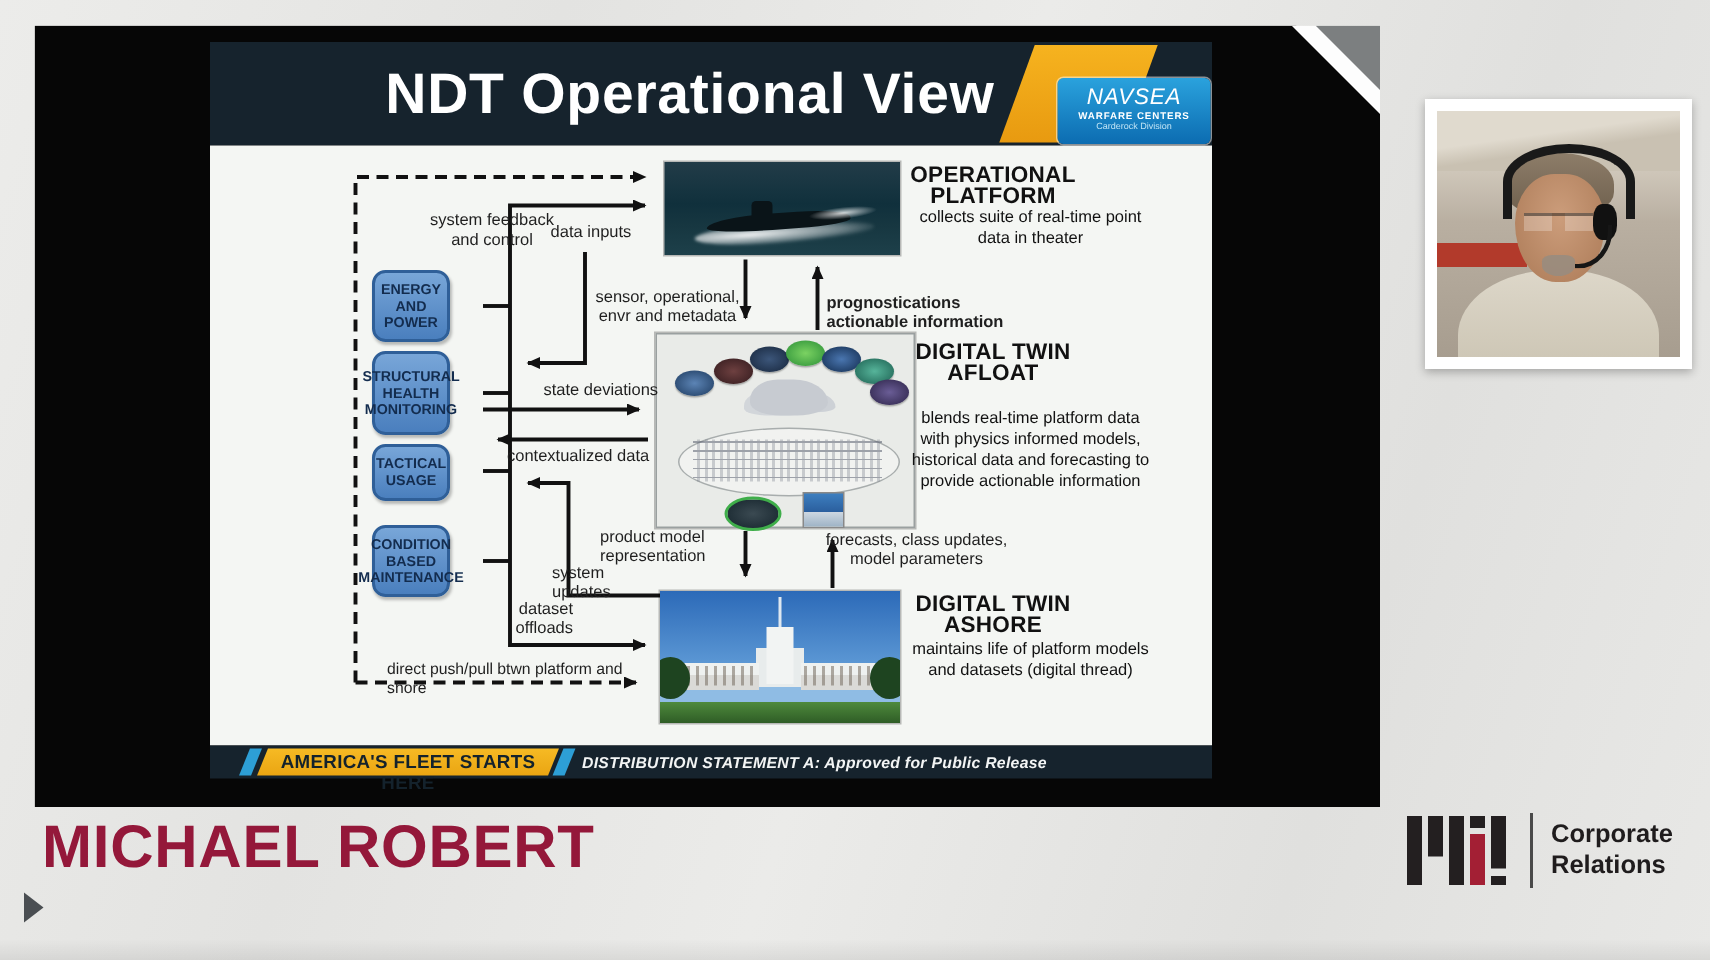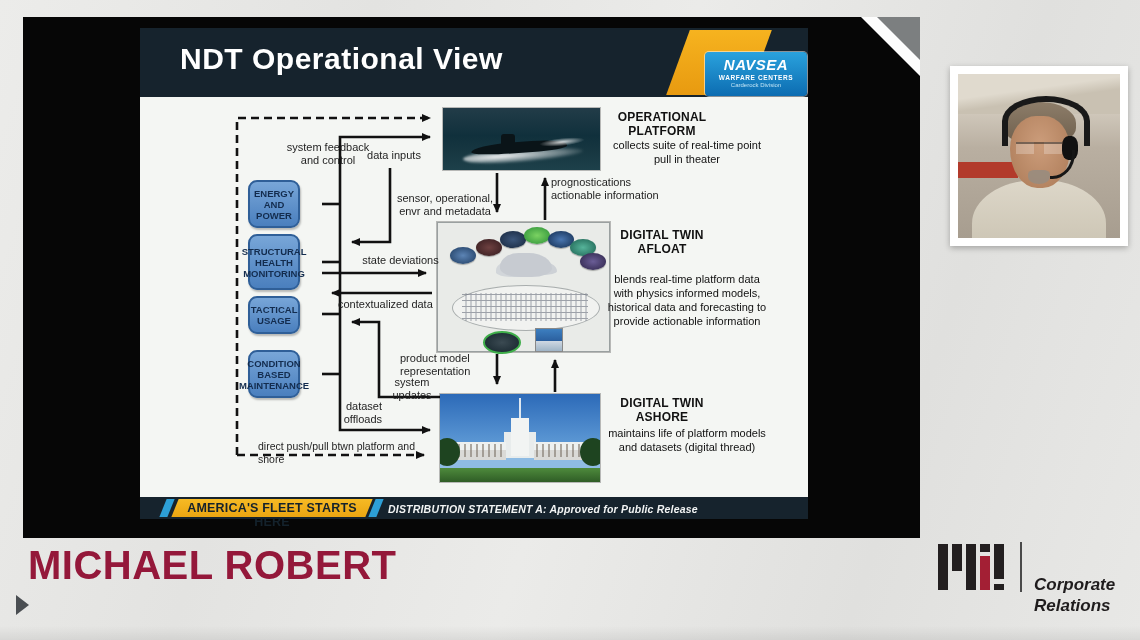--- a/index.html
+++ b/index.html
@@ -15,58 +15,58 @@
   
   .frame{left:23px;top:17px;width:897px;height:521px;background:#060606;
     clip-path:polygon(0 0,841px 0,897px 56px,897px 521px,0 521px);}
   .fold-white{left:861px;top:17px;width:59px;height:59px;background:#fdfdfd;
     clip-path:polygon(0 0,100% 0,100% 100%);}
   .fold-gray{left:877px;top:17px;width:43px;height:43px;background:#7c7f80;
     clip-path:polygon(0 0,100% 0,100% 100%);}
 
   
   .slide-header{left:140px;top:28px;width:668px;height:69px;background:#16232d;}
-  .slide-title{left:180px;top:42px;width:560px;color:#fff;
-    font-size:30px;font-weight:bold;letter-spacing:.5px;}
+  .slide-title{left:180px;top:42px;width:560px;text-align:center;color:#fff;
+    font-size:38px;font-weight:bold;letter-spacing:.5px;}
   .navsea-gold{left:678px;top:30px;width:82px;height:65px;background:linear-gradient(180deg,#f6b31f,#e89a10);
     transform:skewX(-20deg);}
   .navsea-box{left:705px;top:52px;width:102px;height:44px;border-radius:4px;
     background:linear-gradient(180deg,#2aa2dd,#0c6cb1);box-shadow:0 0 0 1px rgba(255,255,255,.5);
     text-align:center;color:#fff;}
-  .navsea-name{font-size:15px;font-weight:700;font-style:italic;letter-spacing:.5px;margin-top:4px;}
+  .navsea-name{font-size:15px;font-weight:400;font-style:italic;letter-spacing:.5px;margin-top:4px;}
   .navsea-sub1{font-size:6.5px;font-weight:bold;letter-spacing:.6px;margin-top:1px;}
   .navsea-sub2{font-size:6px;color:#bfe4f5;margin-top:1px;}
 
   
   .slide-body{left:140px;top:97px;width:668px;height:400px;background:#f4f6f3;}
 
   .bluebox{left:248px;width:52px;border:2px solid #2f5f98;border-radius:9px;
     background:linear-gradient(180deg,#78a6d8,#4a7fbe);color:#132c4e;
     font-size:9.5px;font-weight:bold;text-align:center;display:flex;align-items:center;justify-content:center;
     padding:2px;box-sizing:border-box;box-shadow:1px 2px 2px rgba(0,0,0,.25);}
   .box-ep{top:180px;height:48px;}
   .box-shm{top:234px;height:56px;}
   .box-tu{top:296px;height:38px;}
   .box-cbm{top:350px;height:48px;}
 
   .lbl{font-size:11px;color:#1f1f1f;line-height:13px;z-index:6;}
   .lbl-sysfb{left:282px;top:141px;width:92px;text-align:center;}
   .lbl-datain{left:338px;top:149px;width:112px;text-align:center;}
   .lbl-sensor{left:394px;top:192px;width:102px;text-align:center;}
-  .lbl-prog{left:551px;top:176px;width:120px;text-align:left;}
+  .lbl-prog{left:551px;top:196px;width:120px;text-align:left;font-weight:bold;}
   .lbl-statedev{left:348px;top:254px;width:105px;text-align:center;}
   .lbl-context{left:338px;top:298px;width:115px;}
   .lbl-prodmodel{left:400px;top:352px;width:100px;text-align:left;}
   .lbl-forecasts{left:545px;top:354px;width:132px;text-align:center;}
-  .lbl-sysupd{left:384px;top:376px;width:56px;text-align:center;}
+  .lbl-sysupd{left:368px;top:376px;width:56px;text-align:left;}
   .lbl-dataset{left:322px;top:400px;width:60px;text-align:right;}
   .lbl-pushpull{left:258px;top:440px;width:185px;font-size:10.5px;}
 
   .node{left:606px;width:170px;text-align:center;color:#111;z-index:6;}
-  .node-title{font-size:12px;font-weight:bold;letter-spacing:.2px;width:112px;margin:0 auto;line-height:14px;}
+  .node-title{font-size:15px;font-weight:bold;letter-spacing:.2px;width:112px;margin:0 auto;line-height:14px;}
   .node-desc{font-size:11px;line-height:14px;width:162px;margin:0 auto;}
   .n0t{top:110px;} .n0d{top:138px;}
   .n1t{top:228px;} .n1d{top:260px;margin-top:12px;}
   .n2t{top:396px;} .n2d{top:426px;}
 
   
   .img{z-index:5;box-shadow:0 0 0 1px rgba(0,0,0,.25);}
   .img-sub{left:443px;top:108px;width:157px;height:62px;overflow:hidden;
     background:linear-gradient(180deg,#223c48 0%,#10303c 45%,#173741 70%,#1d404a 100%);}
   .sub-hull{position:absolute;left:28px;top:34px;width:96px;height:11px;background:#0a1418;
@@ -156,21 +156,21 @@
   .speaker-title{position:absolute;left:18px;top:0;line-height:28px;font-size:17px;font-weight:bold;
     letter-spacing:2px;color:#f7ebef;white-space:nowrap;}
 
   
   .mit{left:938px;top:544px;width:68px;height:46px;}
   .mit .bar{position:absolute;width:10px;background:#231f20;}
   .m1{left:0;top:0;height:46px;} .m2{left:14px;top:0;height:27px;} .m3{left:28px;top:0;height:46px;}
   .m4d{left:42px;top:0;height:8px;} .m4s{left:42px;top:12px;height:34px;background:#a31f34 !important;}
   .m5{left:56px;top:0;height:35px;} .m5b{left:56px;top:40px;height:6px;}
   .mit-divider{left:1020px;top:542px;width:2px;height:50px;background:#4a4a4a;}
-  .mit-text{left:1034px;top:574px;font-size:17px;font-weight:bold;color:#1f1c1d;line-height:21px;font-style:italic;}
+  .mit-text{left:1034px;top:545px;font-size:17px;font-weight:bold;color:#1f1c1d;line-height:21px;}
 </style>
 </head>
 <body>
 
 <div id="stage">
 
   <div class="abs frame"></div>
   <div class="abs fold-white"></div>
   <div class="abs fold-gray"></div>
 
@@ -216,20 +216,21 @@
   <div class="abs bluebox box-tu">TACTICAL USAGE</div>
   <div class="abs bluebox box-cbm">CONDITION BASED MAINTENANCE</div>
 
   <div class="abs lbl lbl-sysfb">system feedback and control</div>
   <div class="abs lbl lbl-datain">data inputs</div>
   <div class="abs lbl lbl-sensor">sensor, operational, envr and metadata</div>
   <div class="abs lbl lbl-prog">prognostications actionable information</div>
   <div class="abs lbl lbl-statedev">state deviations</div>
   <div class="abs lbl lbl-context">contextualized data</div>
   <div class="abs lbl lbl-prodmodel">product model representation</div>
+  <div class="abs lbl lbl-forecasts">forecasts, class updates, model parameters</div>
   <div class="abs lbl lbl-sysupd">system updates</div>
   <div class="abs lbl lbl-dataset">dataset offloads</div>
   <div class="abs lbl lbl-pushpull">direct push/pull btwn platform and shore</div>
 
   <div class="abs img img-sub">
     <div class="sub-wake"></div>
     <div class="sub-hull"></div>
     <div class="sub-sail"></div>
     <div class="sub-wake2"></div>
   </div>
@@ -256,21 +257,21 @@
     <div class="bl-wing-l"></div>
     <div class="bl-wing-r"></div>
     <div class="bl-win" style="left:6px;"></div>
     <div class="bl-win" style="left:96px;"></div>
     <div class="bl-tree-l"></div>
     <div class="bl-tree-r"></div>
     <div class="bl-lawn"></div>
   </div>
 
   <div class="abs node n0t node-title">OPERATIONAL PLATFORM</div>
-  <div class="abs node n0d node-desc">collects suite of real-time point pull in theater</div>
+  <div class="abs node n0d node-desc">collects suite of real-time point data in theater</div>
   <div class="abs node n1t node-title">DIGITAL TWIN AFLOAT</div>
   <div class="abs node n1d node-desc">blends real-time platform data with physics informed models, historical data and forecasting to provide actionable information</div>
   <div class="abs node n2t node-title">DIGITAL TWIN ASHORE</div>
   <div class="abs node n2d node-desc">maintains life of platform models and datasets (digital thread)</div>
 
   <div class="abs banner"></div>
   <div class="abs tag-blue-l"></div>
   <div class="abs tag-gold"></div>
   <div class="abs tag-blue-r"></div>
   <div class="abs tagline">AMERICA'S FLEET STARTS HERE</div>

